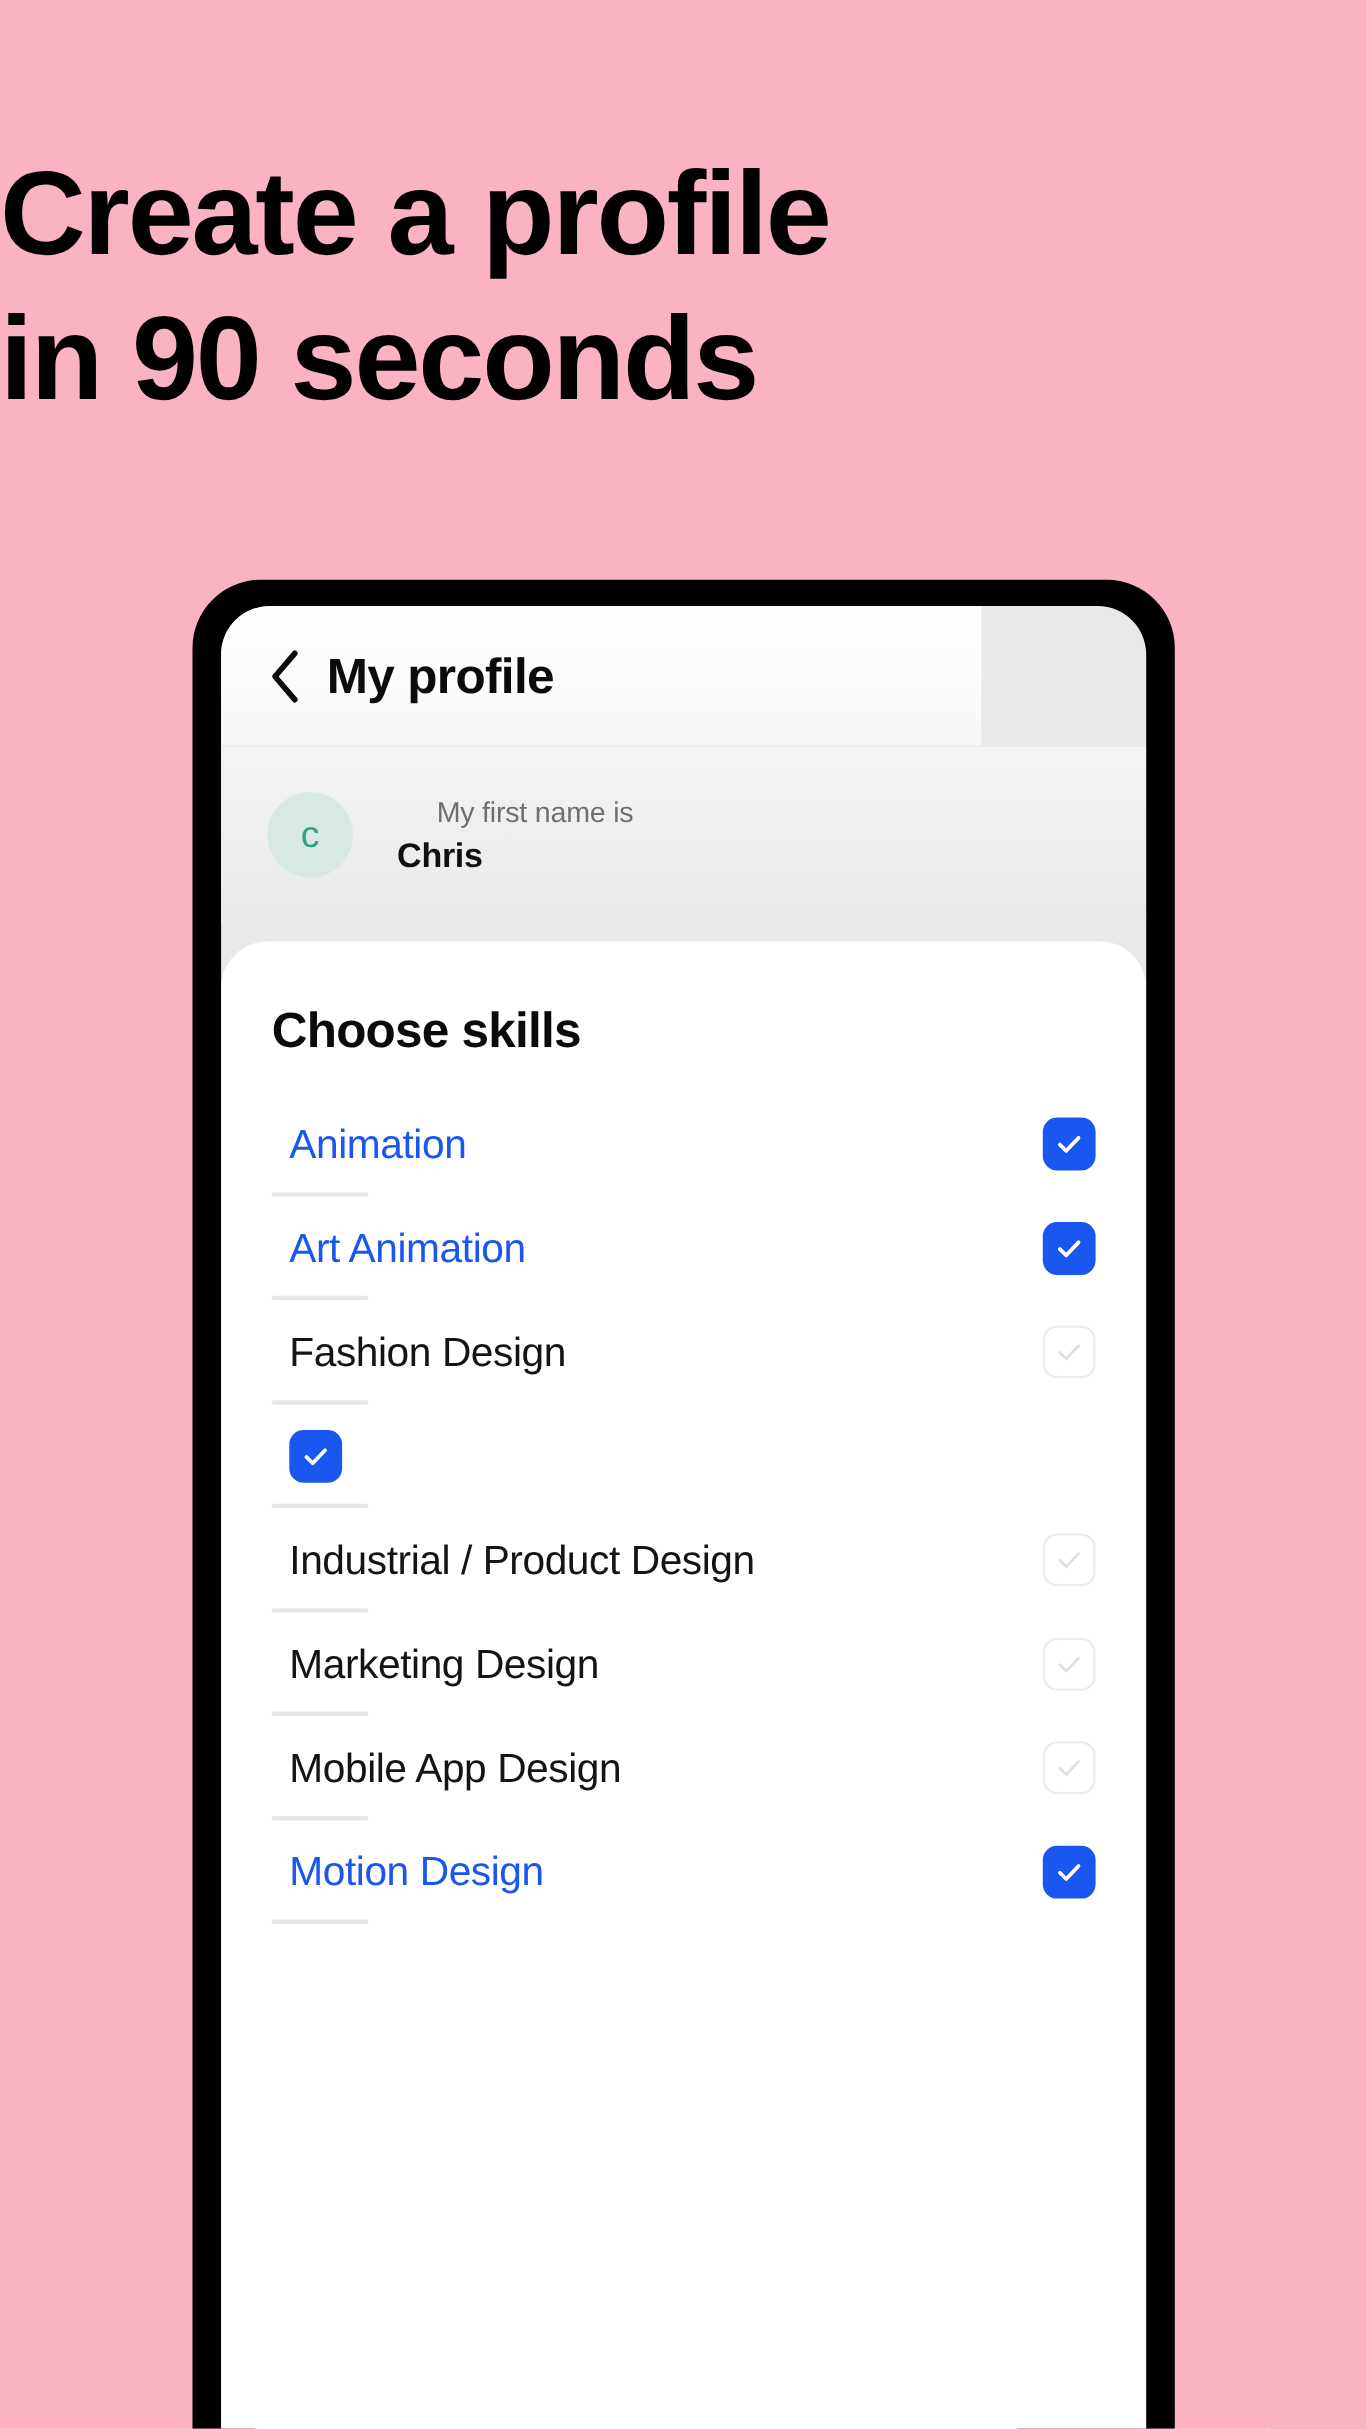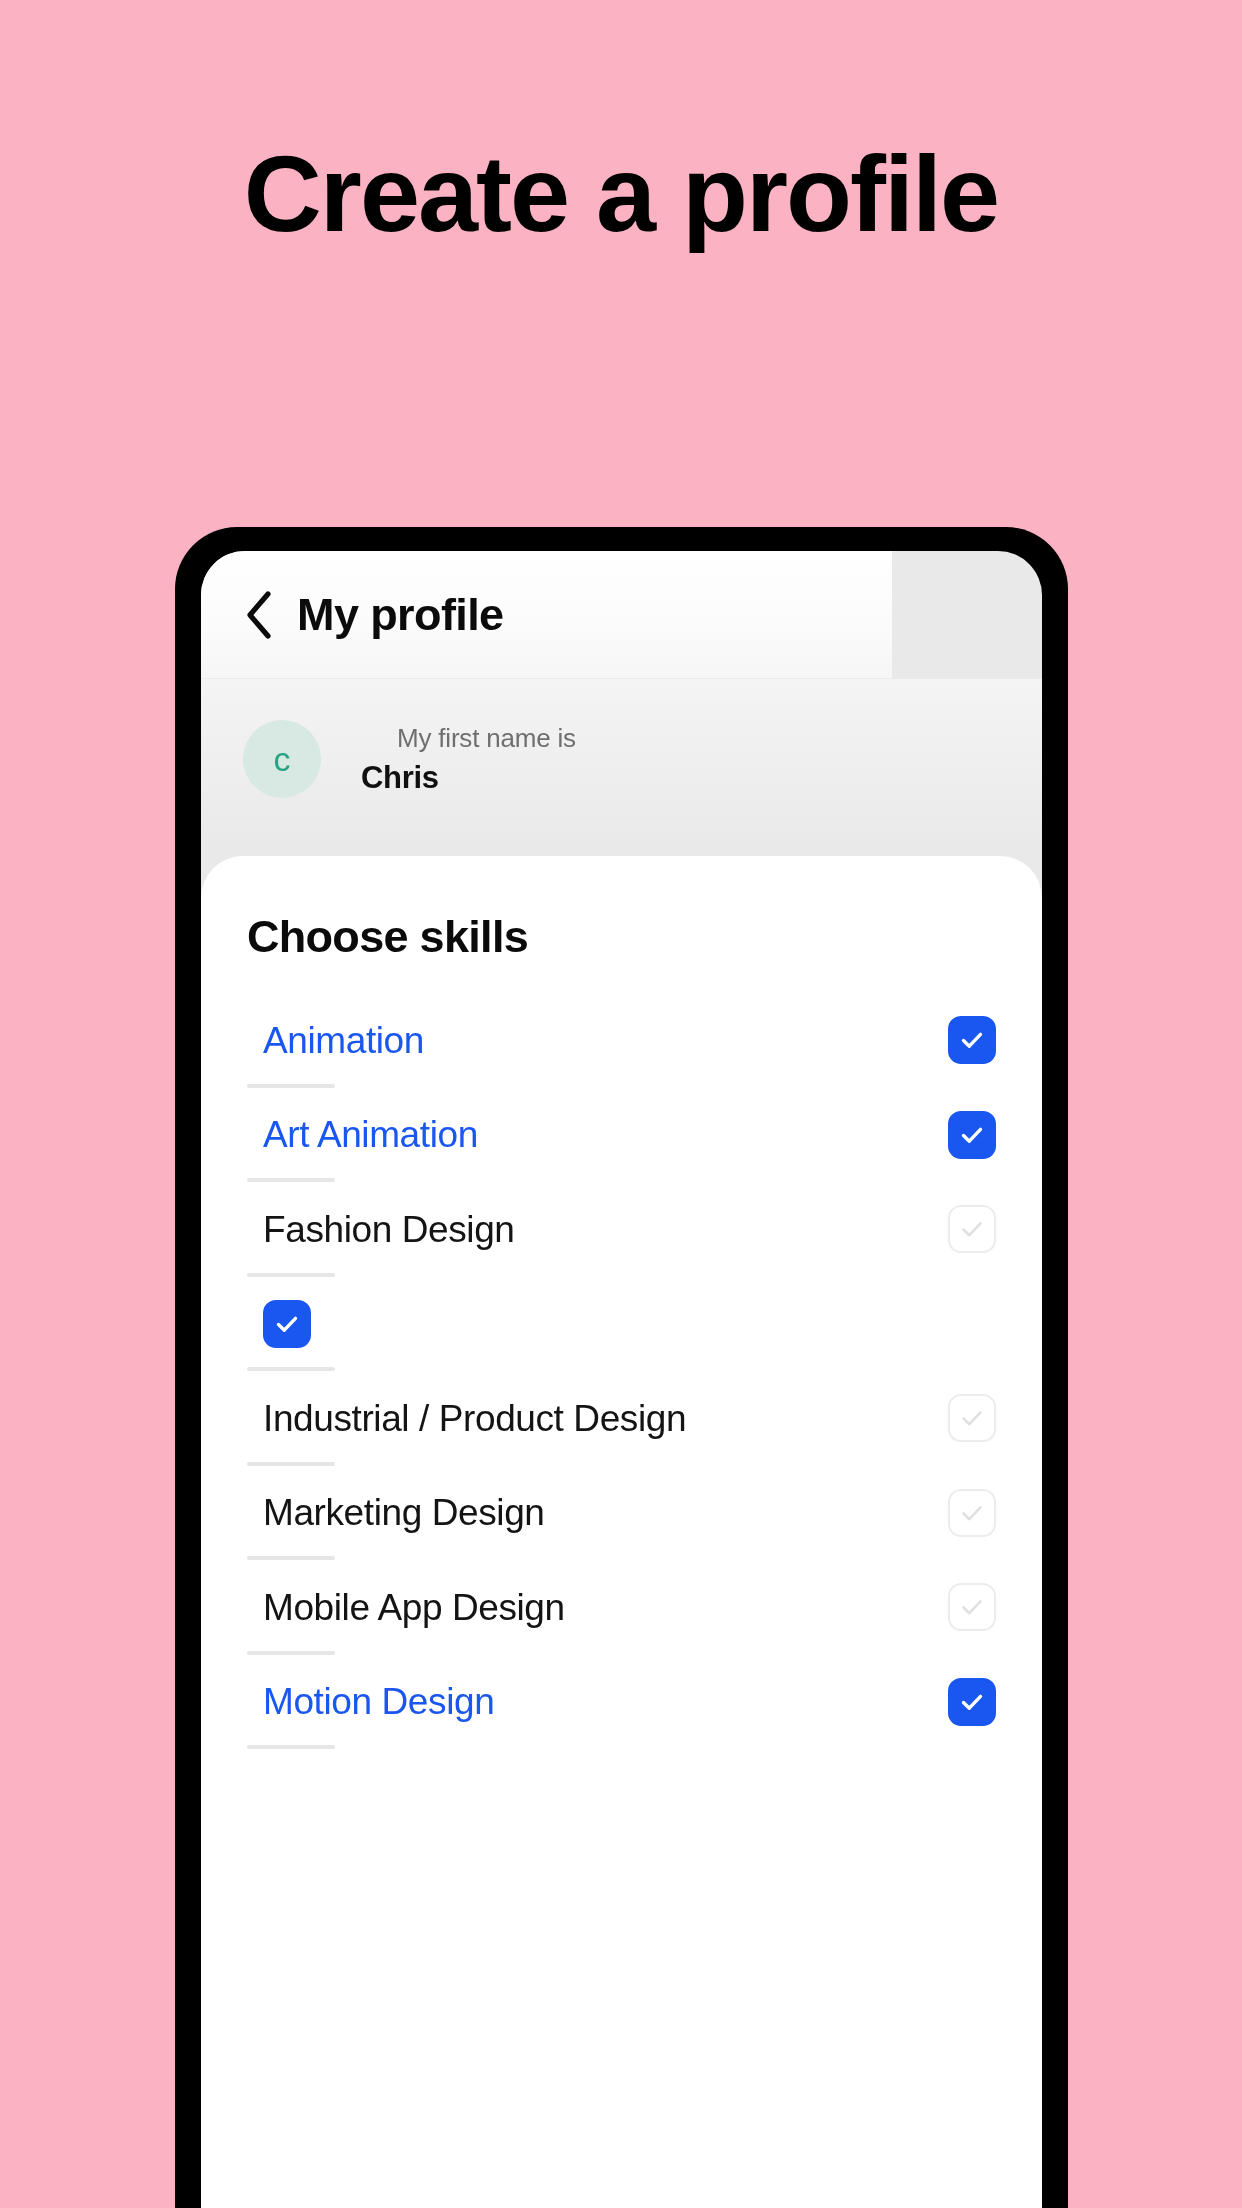--- a/index.html
+++ b/index.html
@@ -15,21 +15,20 @@
     font-family: "Liberation Sans", sans-serif;
     position: relative;
   }
 
   
   .headline {
     position: absolute;
     top: 128px;
     left: 0;
     width: 1242px;
-    text-align: center;
     color: #000000;
     font-weight: 700;
     font-size: 108px;
     line-height: 132px;
     letter-spacing: -2px;
   }
   .headline .line { display: block; }
 
   
   .phone {
@@ -248,20 +247,21 @@
     font-family: "Liberation Sans", sans-serif;
     box-shadow: 0 10px 26px rgba(26,86,240,0.20);
     cursor: pointer;
   }
 </style>
 </head>
 <body>
 
 <div class="headline">
   <span class="line">Create a profile</span>
+  <span class="line">in 90 seconds</span>
 </div>
 
 <div class="phone">
   <div class="screen">
 
     <div class="navbar">
       <div class="back-btn">
         <span>
           <svg width="34" height="52" viewBox="0 0 34 52">
             <path d="M26 5 L8 26 L26 47" fill="none" stroke="#0b0b0b" stroke-width="5.2" stroke-linecap="round" stroke-linejoin="round"></path>

